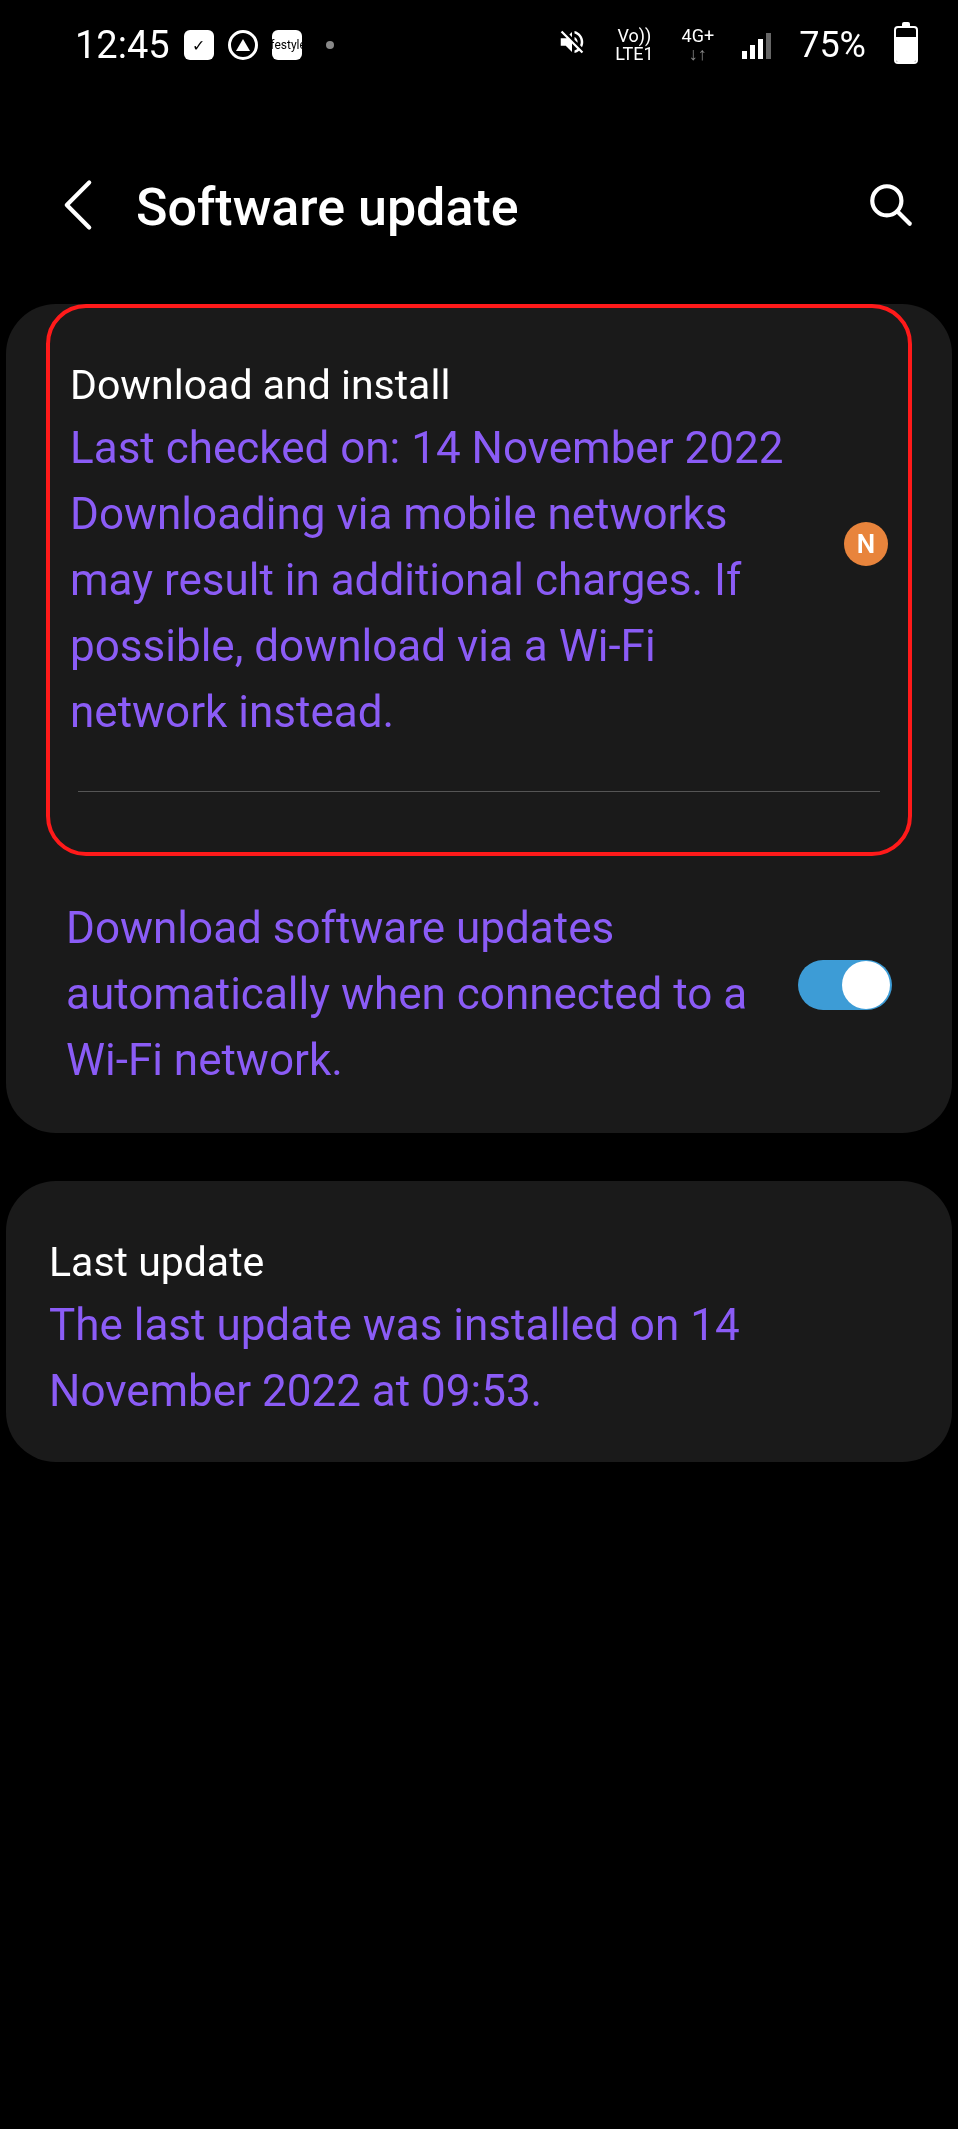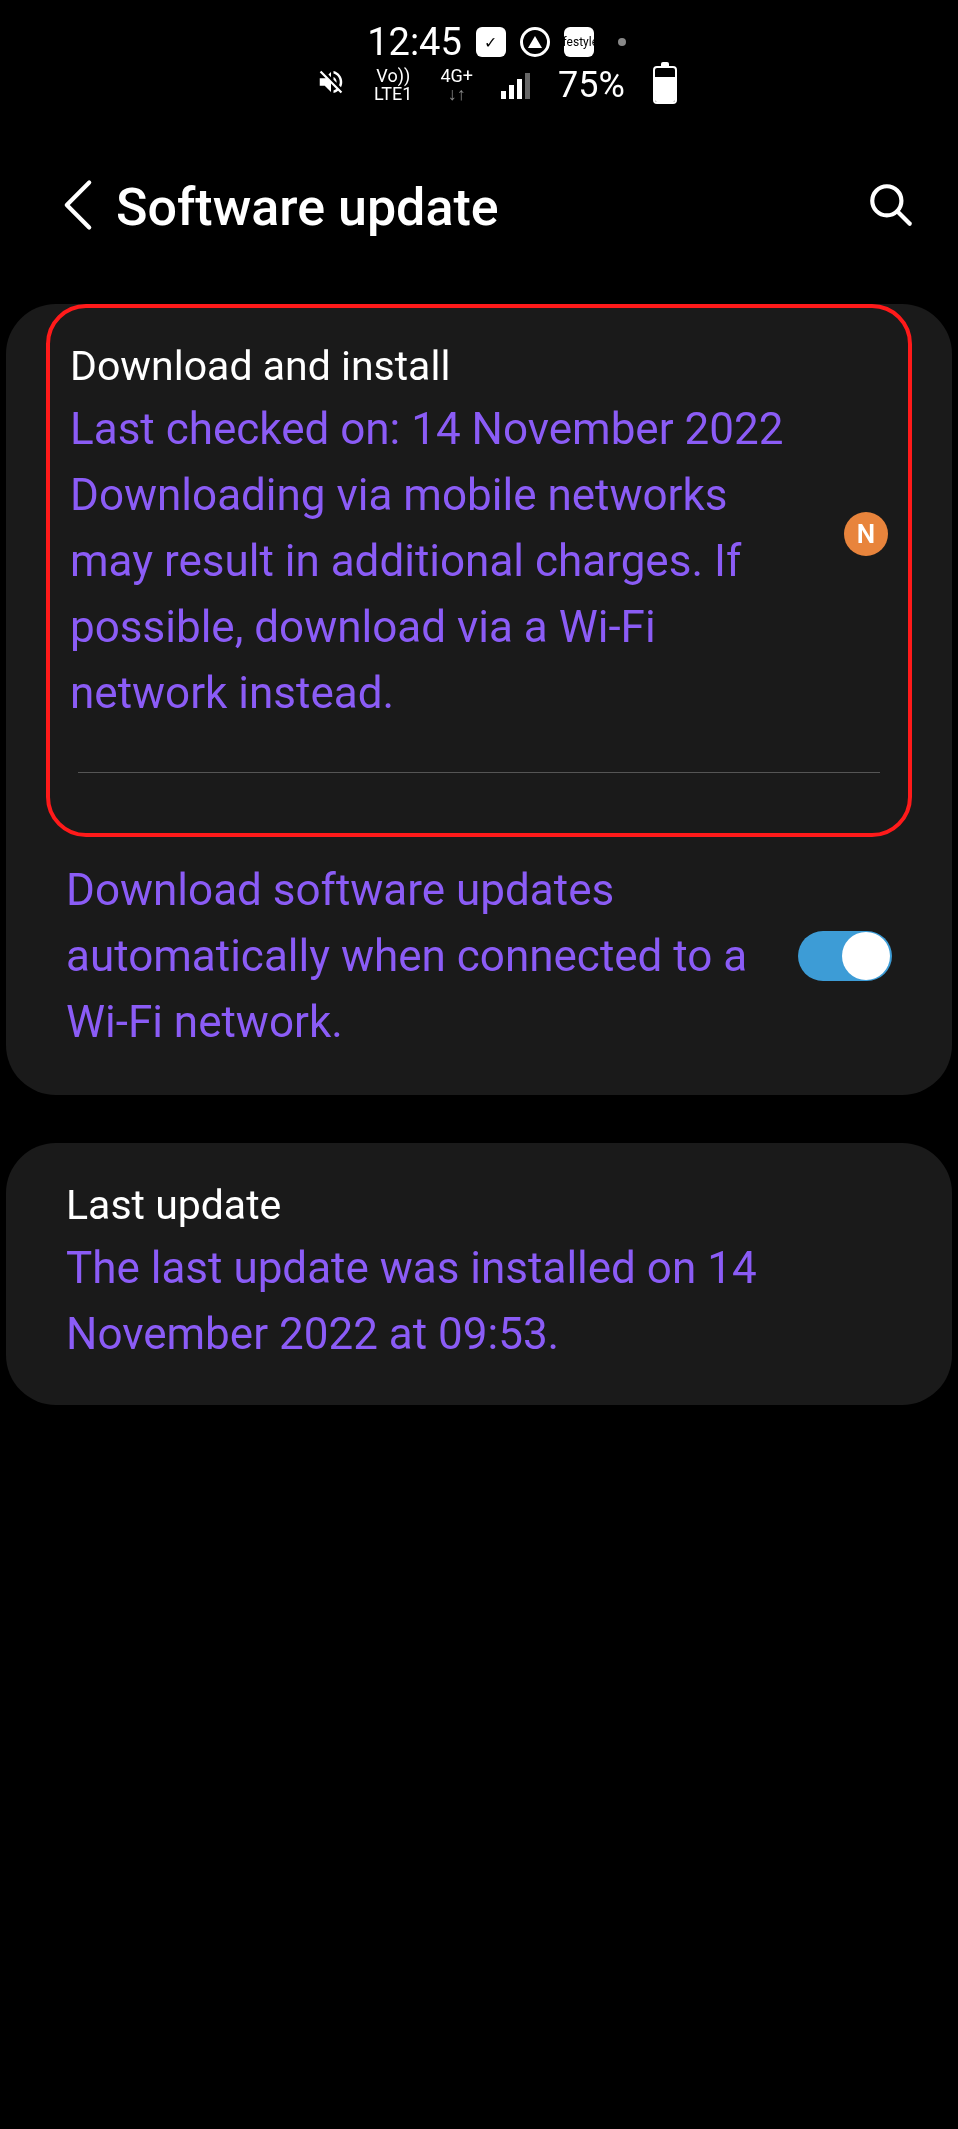--- a/index.html
+++ b/index.html
@@ -14,21 +14,20 @@
       font-family: -apple-system, BlinkMacSystemFont, 'Segoe UI', Roboto, sans-serif;
       color: #ffffff;
       overflow: hidden;
     }
     .status-bar {
       display: flex;
       justify-content: space-between;
       align-items: center;
       padding: 20px 40px 20px 75px;
       height: 90px;
-      flex-direction: column;
     }
     .status-left {
       display: flex;
       align-items: center;
       gap: 14px;
       font-size: 38px;
       font-weight: 400;
     }
     .status-icon-box {
       width: 30px;
@@ -115,21 +114,21 @@
     .battery-fill {
       width: 100%;
       height: 75%;
       background: #ffffff;
       border-radius: 0 0 2px 2px;
     }
     .header {
       display: flex;
       align-items: center;
       padding: 80px 32px 60px 60px;
-      gap: 20px;
+      gap: 40px;
     }
     .back-button {
       cursor: pointer;
     }
     .page-title {
       font-size: 52px;
       font-weight: 500;
       flex: 1;
     }
     .search-button {
@@ -138,30 +137,31 @@
     }
     .content {
       padding: 0 6px;
     }
     .card {
       background: #1a1a1a;
       border-radius: 50px;
       overflow: hidden;
     }
     .card-item {
-      padding: 38px 60px;
+      padding: 38px 43px;
       cursor: pointer;
     }
     .card-item-inner {
       display: flex;
       align-items: center;
       gap: 30px;
     }
     .card-item-text {
       flex: 1;
+      margin-top: 19px;
     }
     .item-title {
       font-size: 41px;
       font-weight: 400;
       color: #ffffff;
       margin-bottom: 6px;
     }
     .item-desc {
       font-size: 44px;
       color: #8b5cf6;

